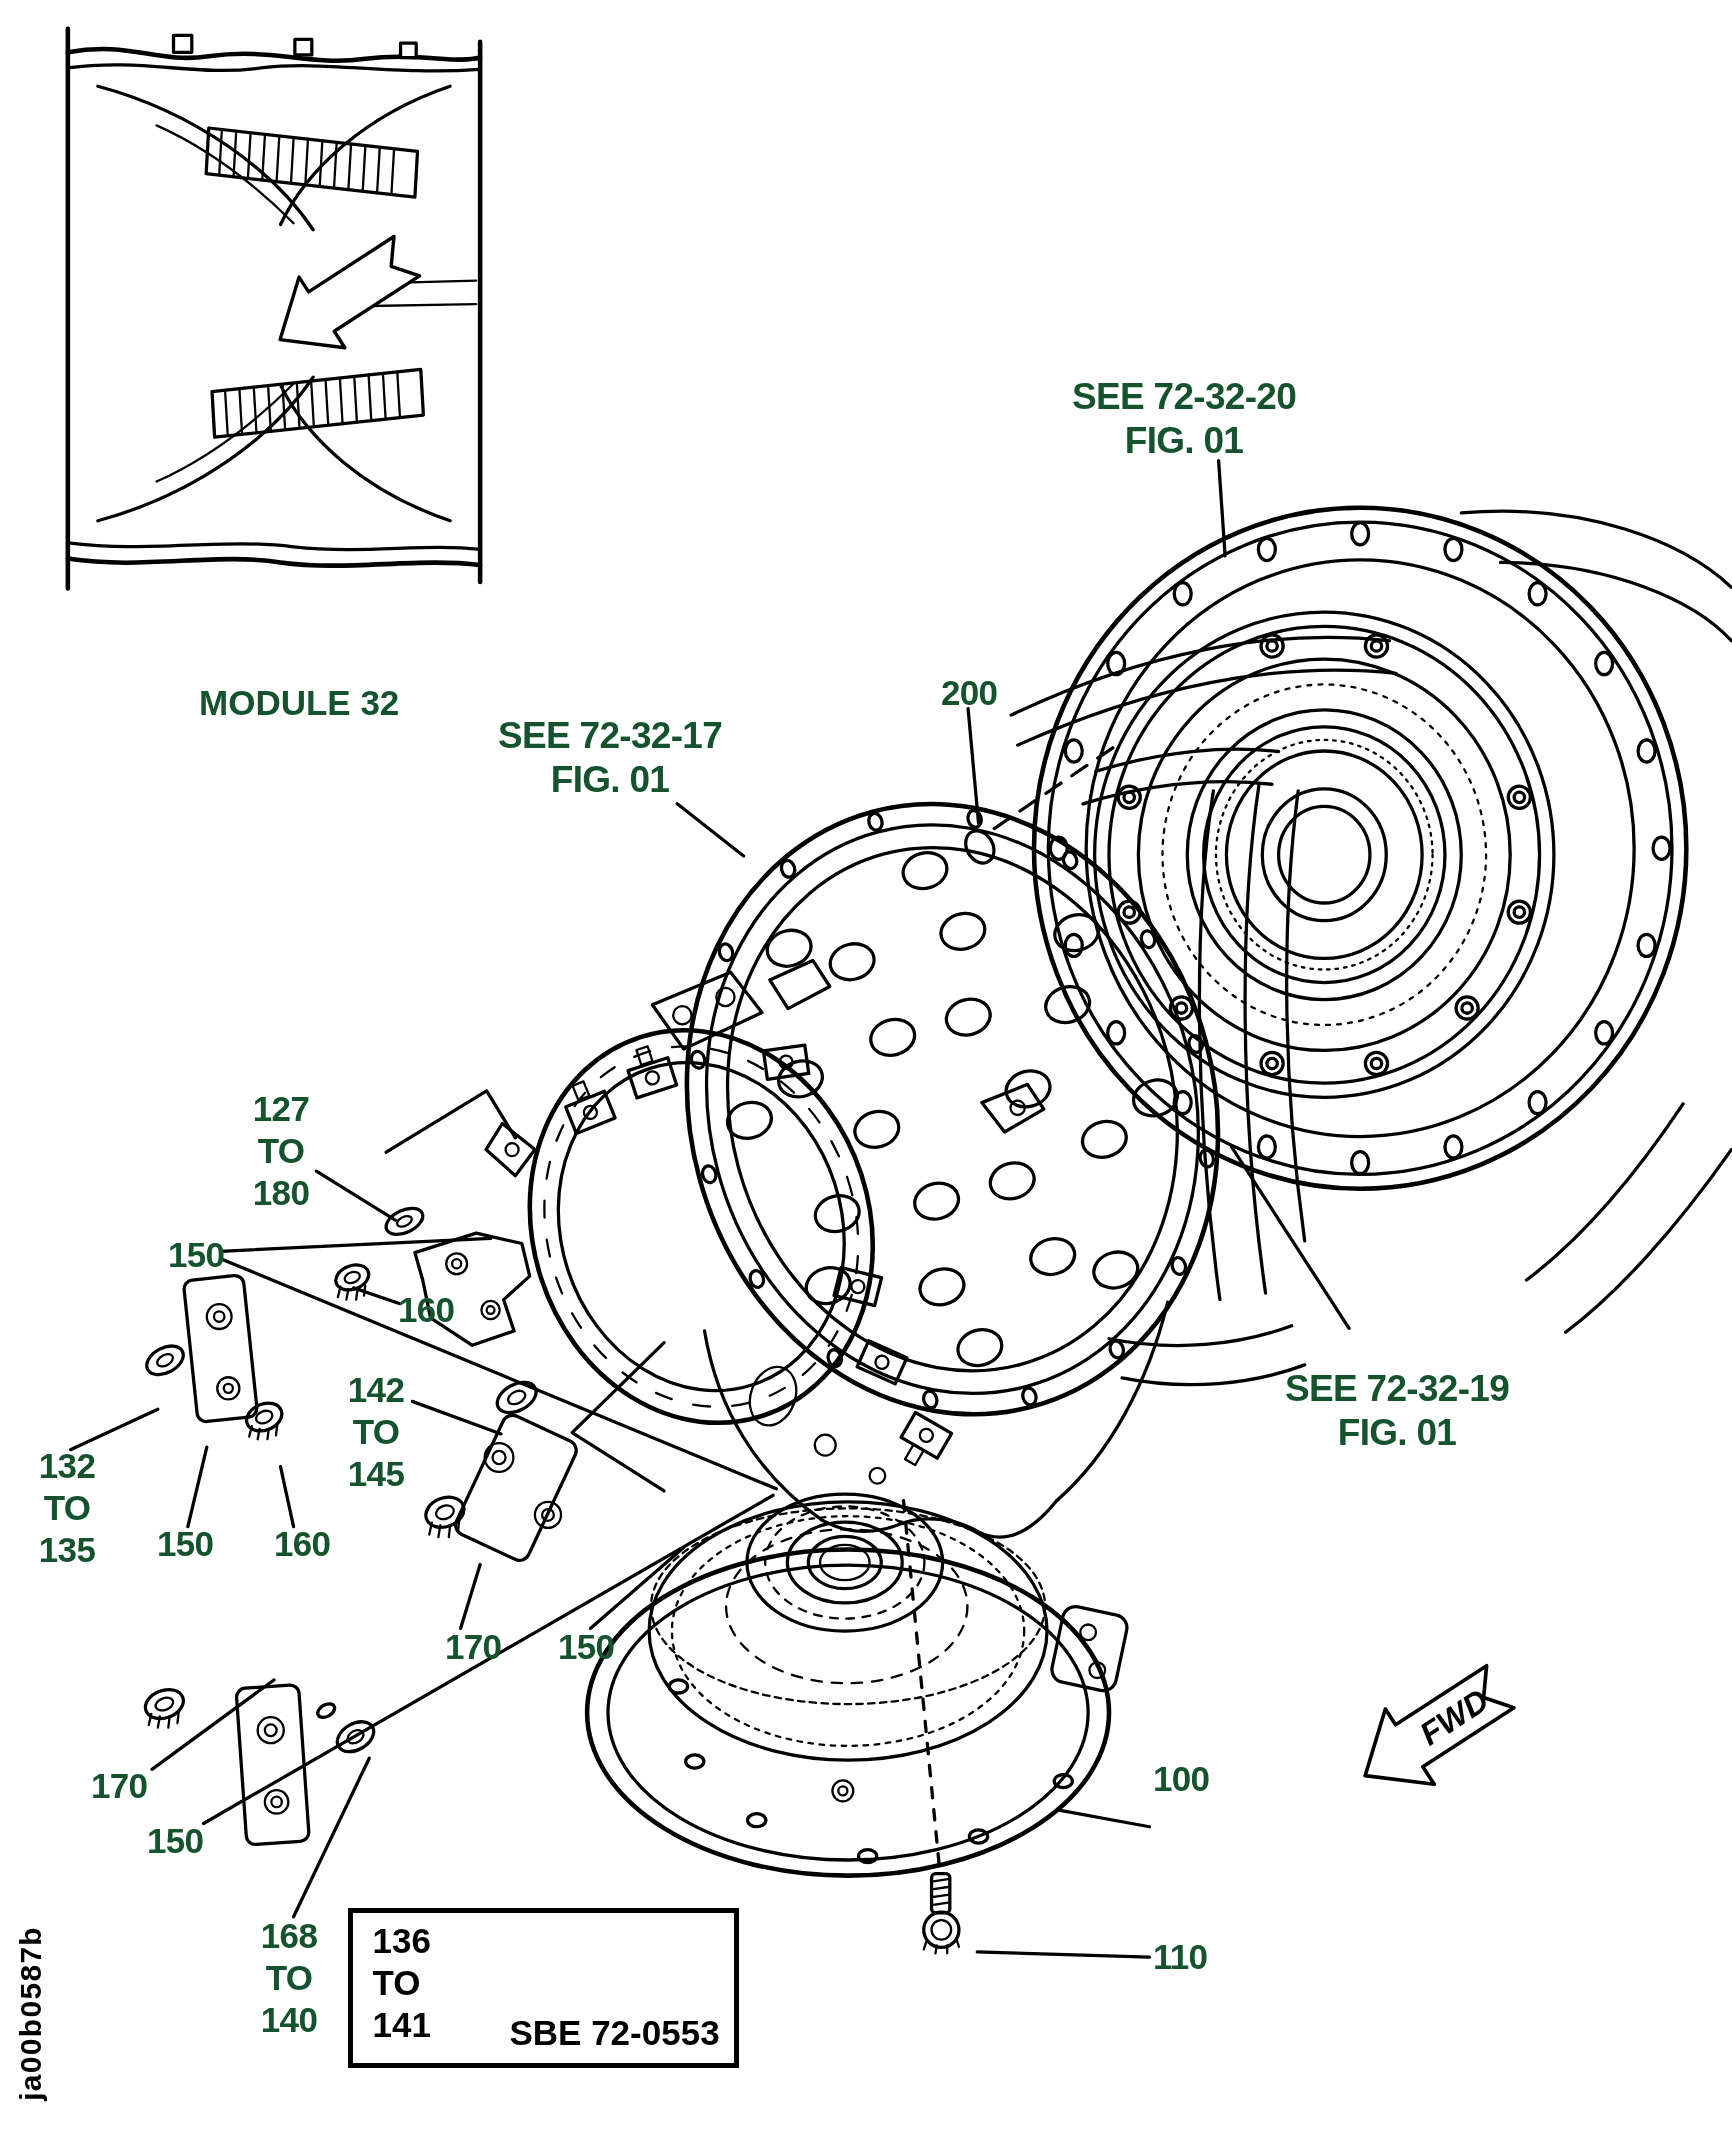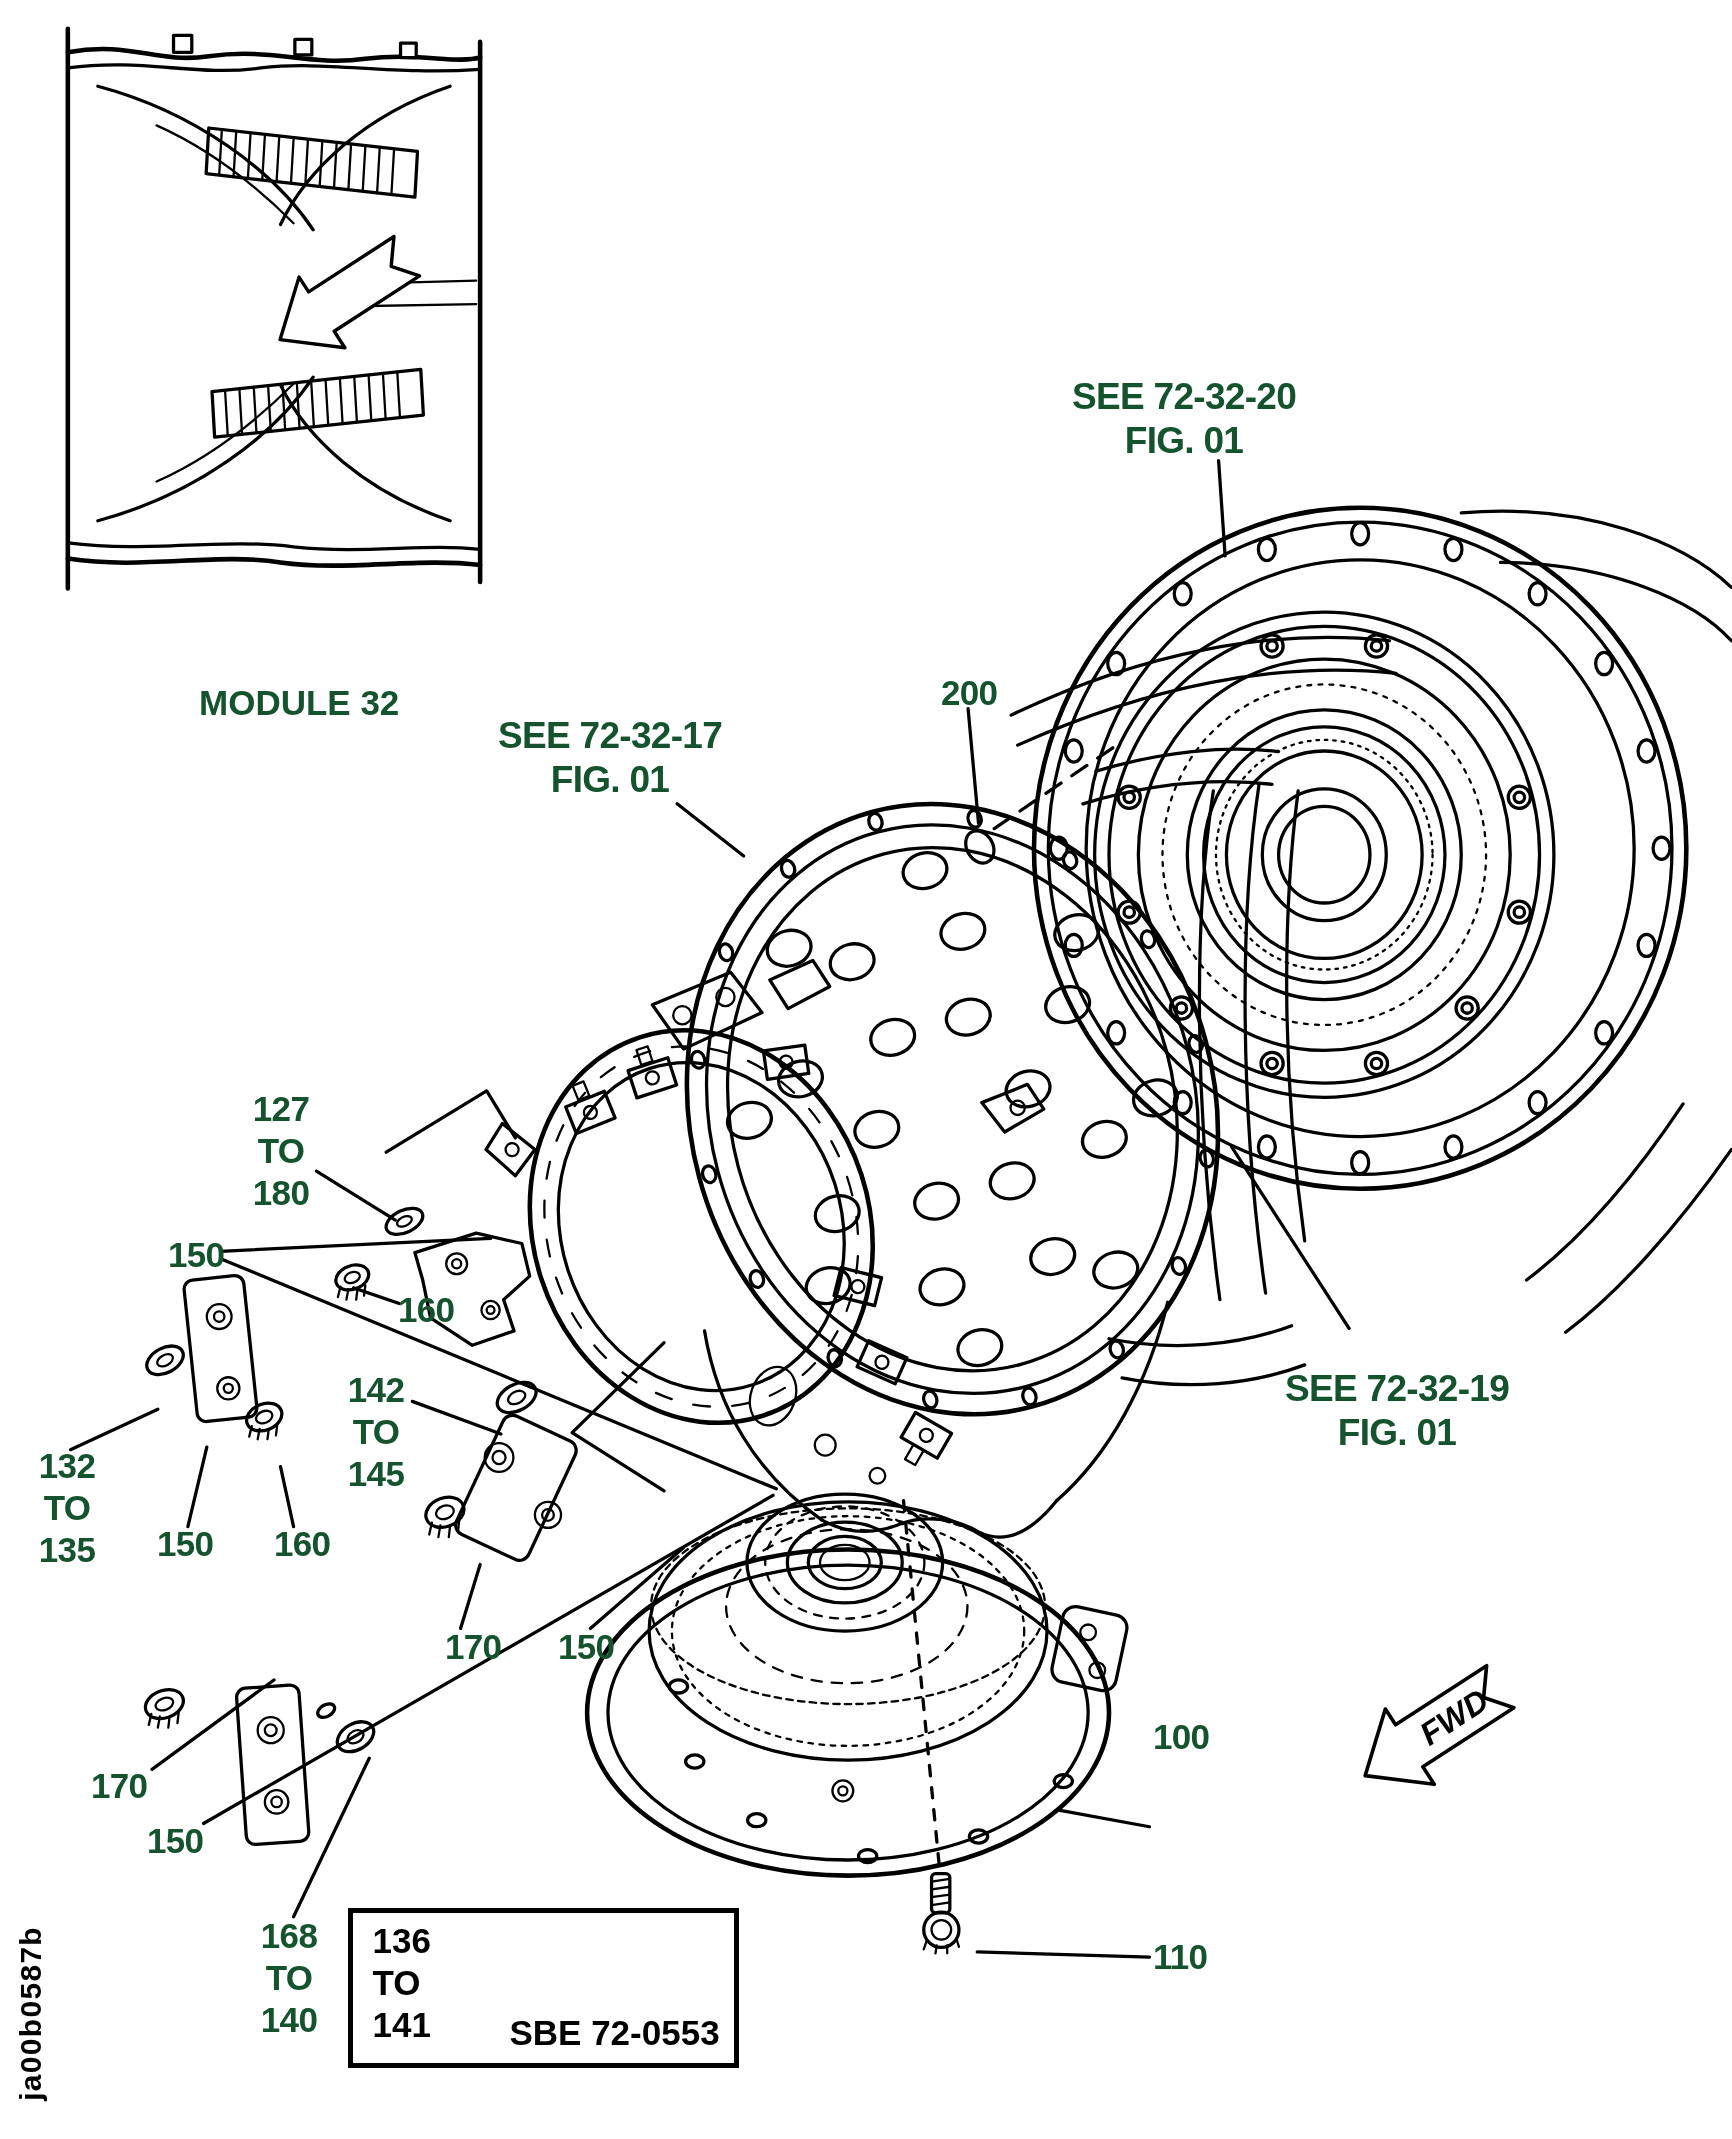--- a/index.html
+++ b/index.html
@@ -415,21 +415,21 @@
 135</div>
 <div class="label" style="left:157px;top:1523px;">150</div>
 <div class="label" style="left:274px;top:1523px;">160</div>
 <div class="label" style="left:445px;top:1626px;">170</div>
 <div class="label" style="left:558px;top:1626px;">150</div>
 <div class="label" style="left:91px;top:1765px;">170</div>
 <div class="label" style="left:147px;top:1820px;">150</div>
 <div class="label center" style="left:289px;top:1915px;">168
 TO
 140</div>
-<div class="label" style="left:1153px;top:1716px;">100</div>
+<div class="label" style="left:1153px;top:1758px;">100</div>
 <div class="label" style="left:1153px;top:1936px;">110</div>
 
 <div class="refbox">
   <div class="range">136
 TO
 141</div>
   <div class="code">SBE 72-0553</div>
 </div>
 
 <div class="margin-code">ja00b0587b</div>

